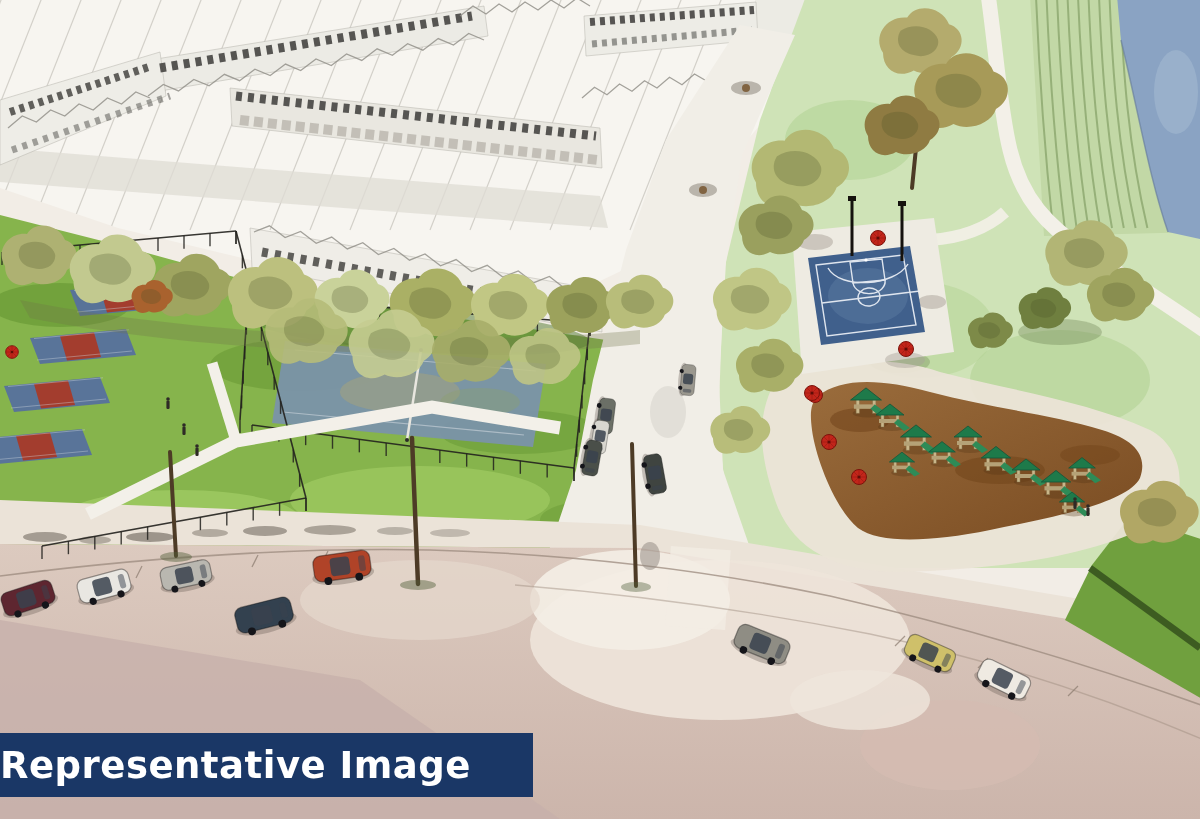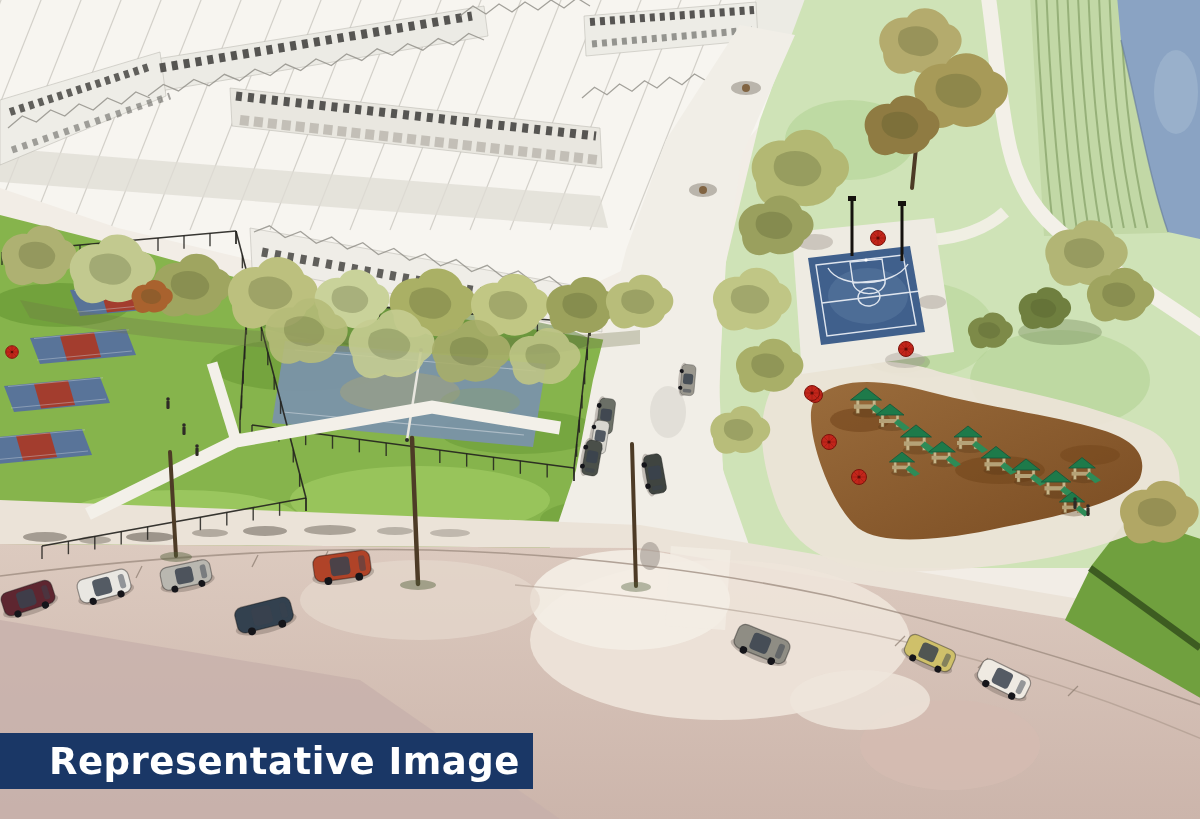--- a/index.html
+++ b/index.html
@@ -1,20 +1,20 @@
 <!DOCTYPE html>
 <html><head>
 <meta charset="utf-8">
 <style>
   html,body{margin:0;padding:0;background:#e8e4dd;}
   .stage{position:relative;width:1200px;height:819px;overflow:hidden;background:#f2ede6;
          font-family:"DejaVu Sans","Liberation Sans",sans-serif;}
   .stage svg{position:absolute;left:0;top:0;}
-  .banner{position:absolute;left:0;top:733px;width:533px;height:56px;background:#1a3766;
-          color:#ffffff;display:flex;align-items:center;box-sizing:border-box;padding-left:49px;
+  .banner{position:absolute;left:0;top:733px;width:533px;height:64px;background:#1a3766;
+          color:#ffffff;display:flex;align-items:center;box-sizing:border-box;
           font-size:37px;font-weight:700;letter-spacing:.5px;
           font-family:"DejaVu Sans","Liberation Sans",sans-serif;}
 </style>
 </head>
 <body>
 
 <div class="stage">
 <svg id="scene" width="1200" height="819" viewBox="0 0 1200 819">
   <defs>
     <linearGradient id="mulchG" x1="0" y1="0" x2="1" y2="1">

